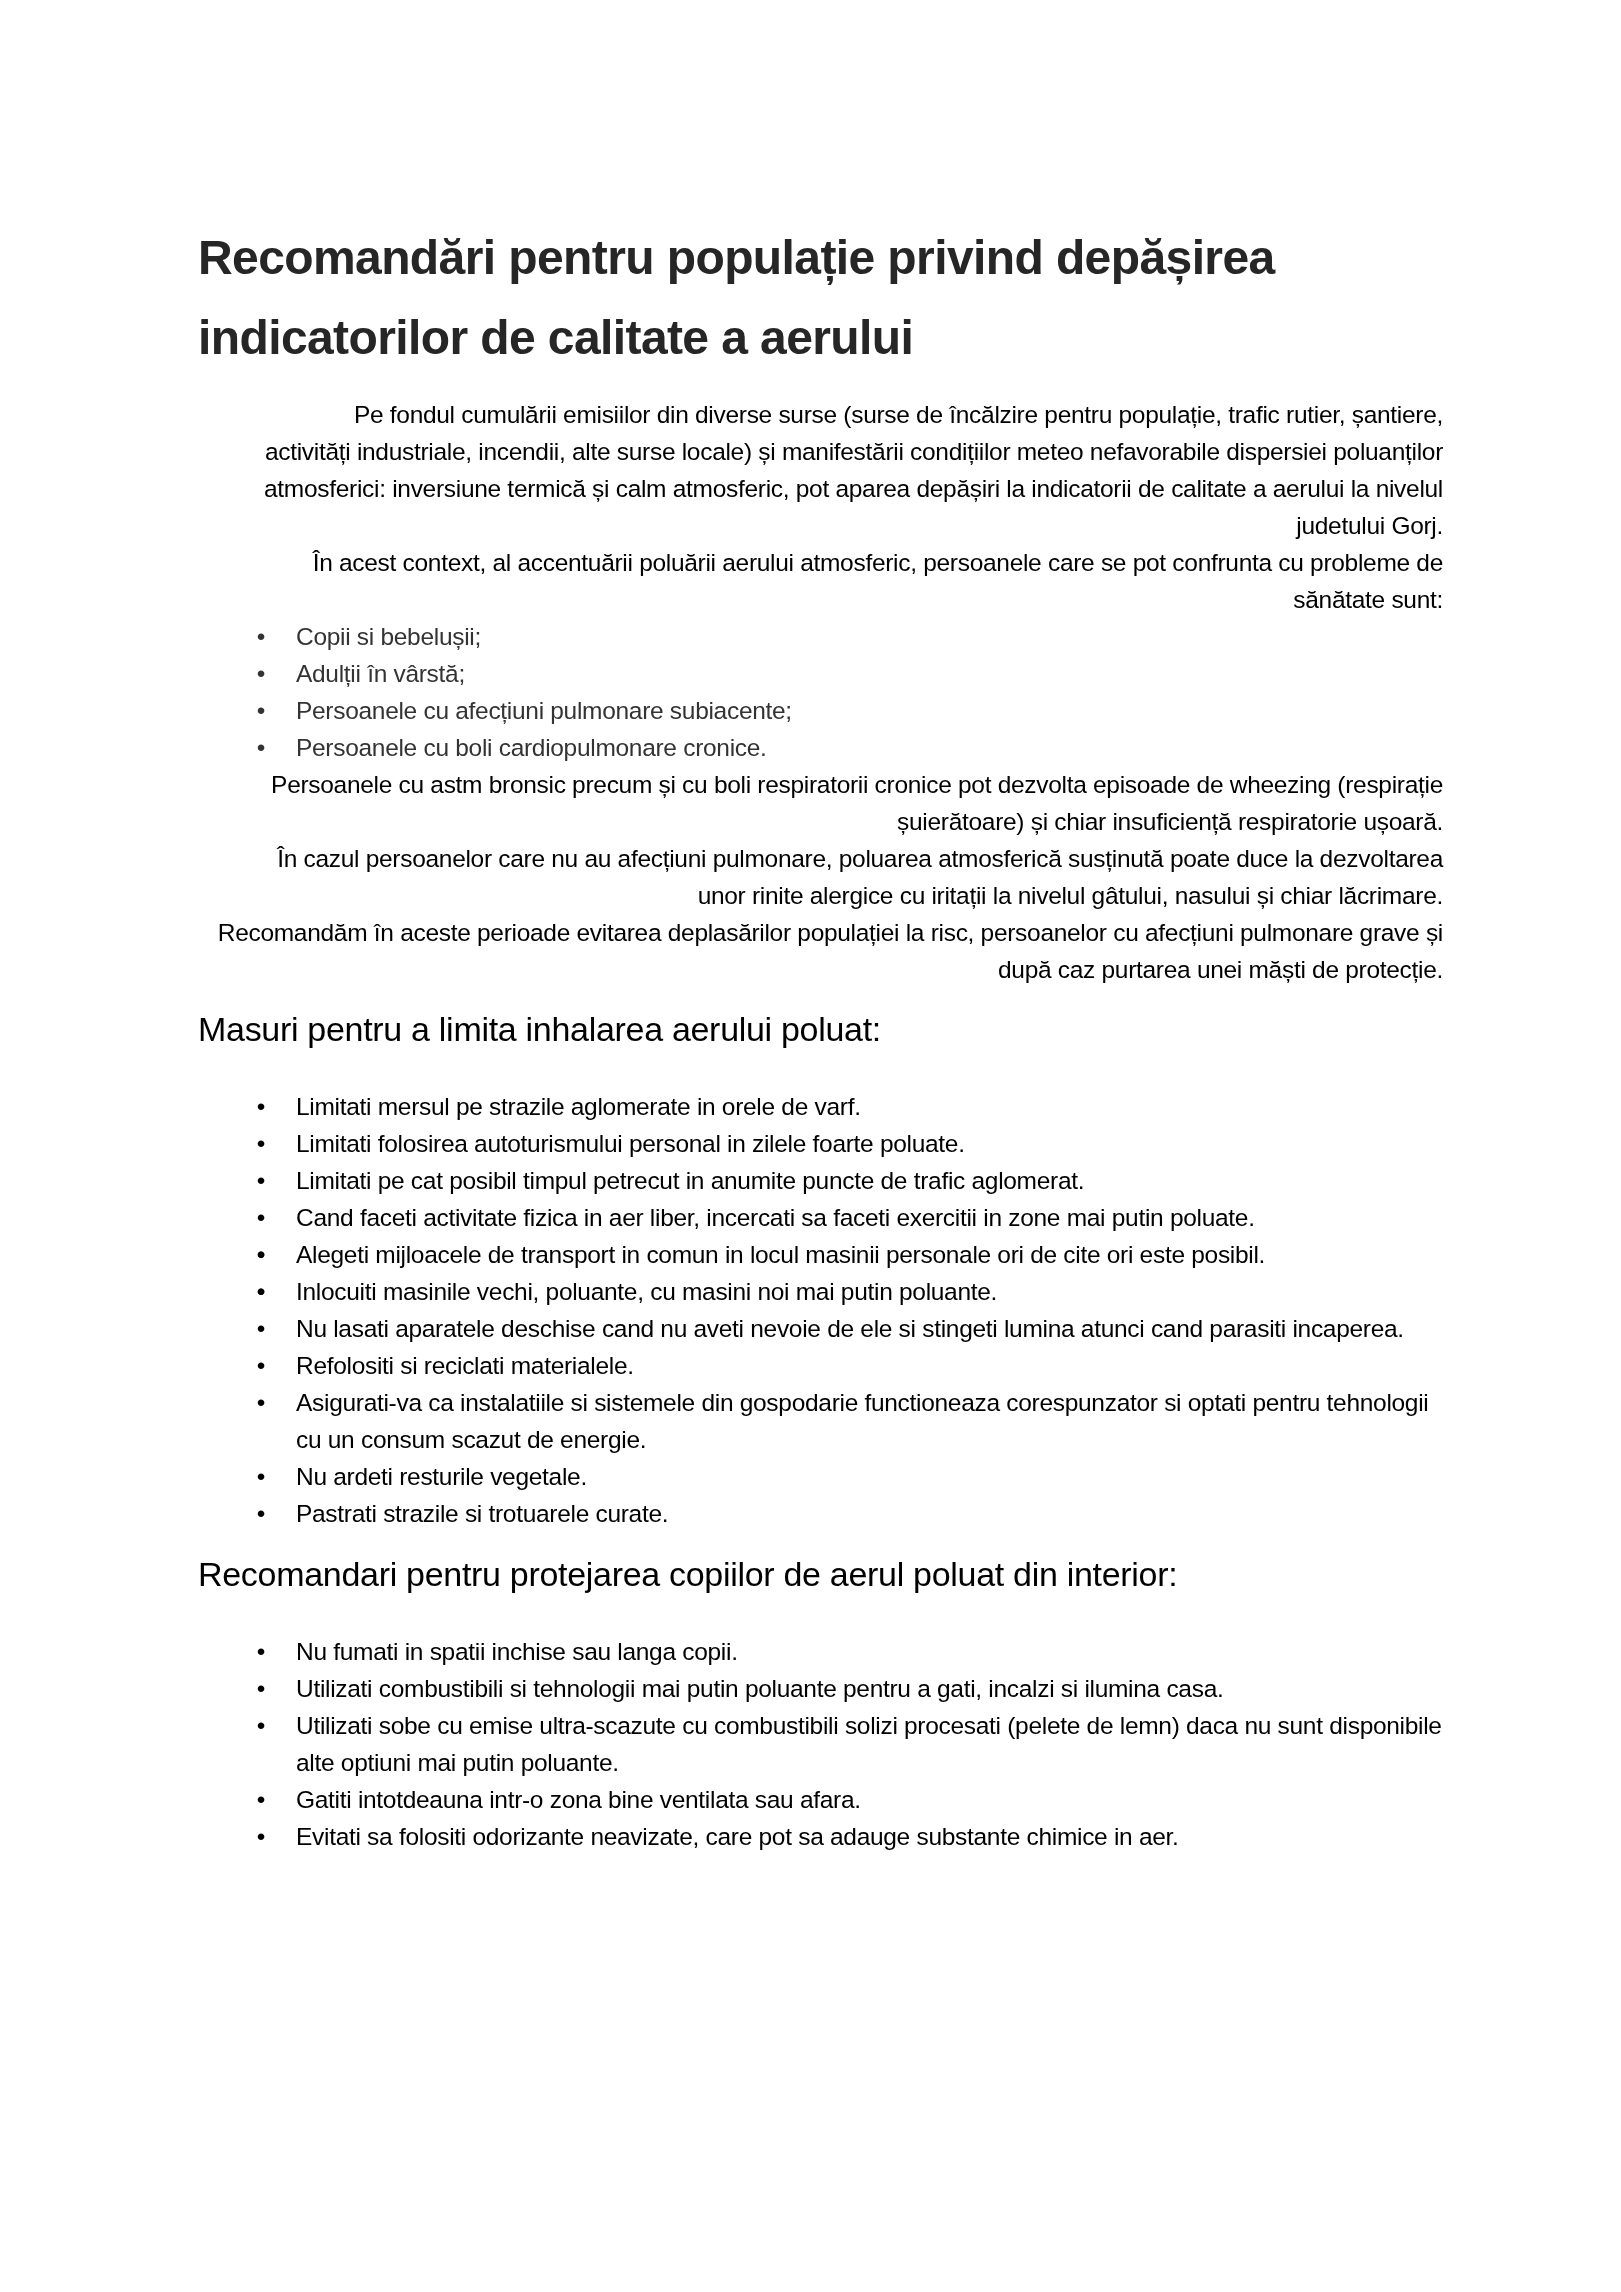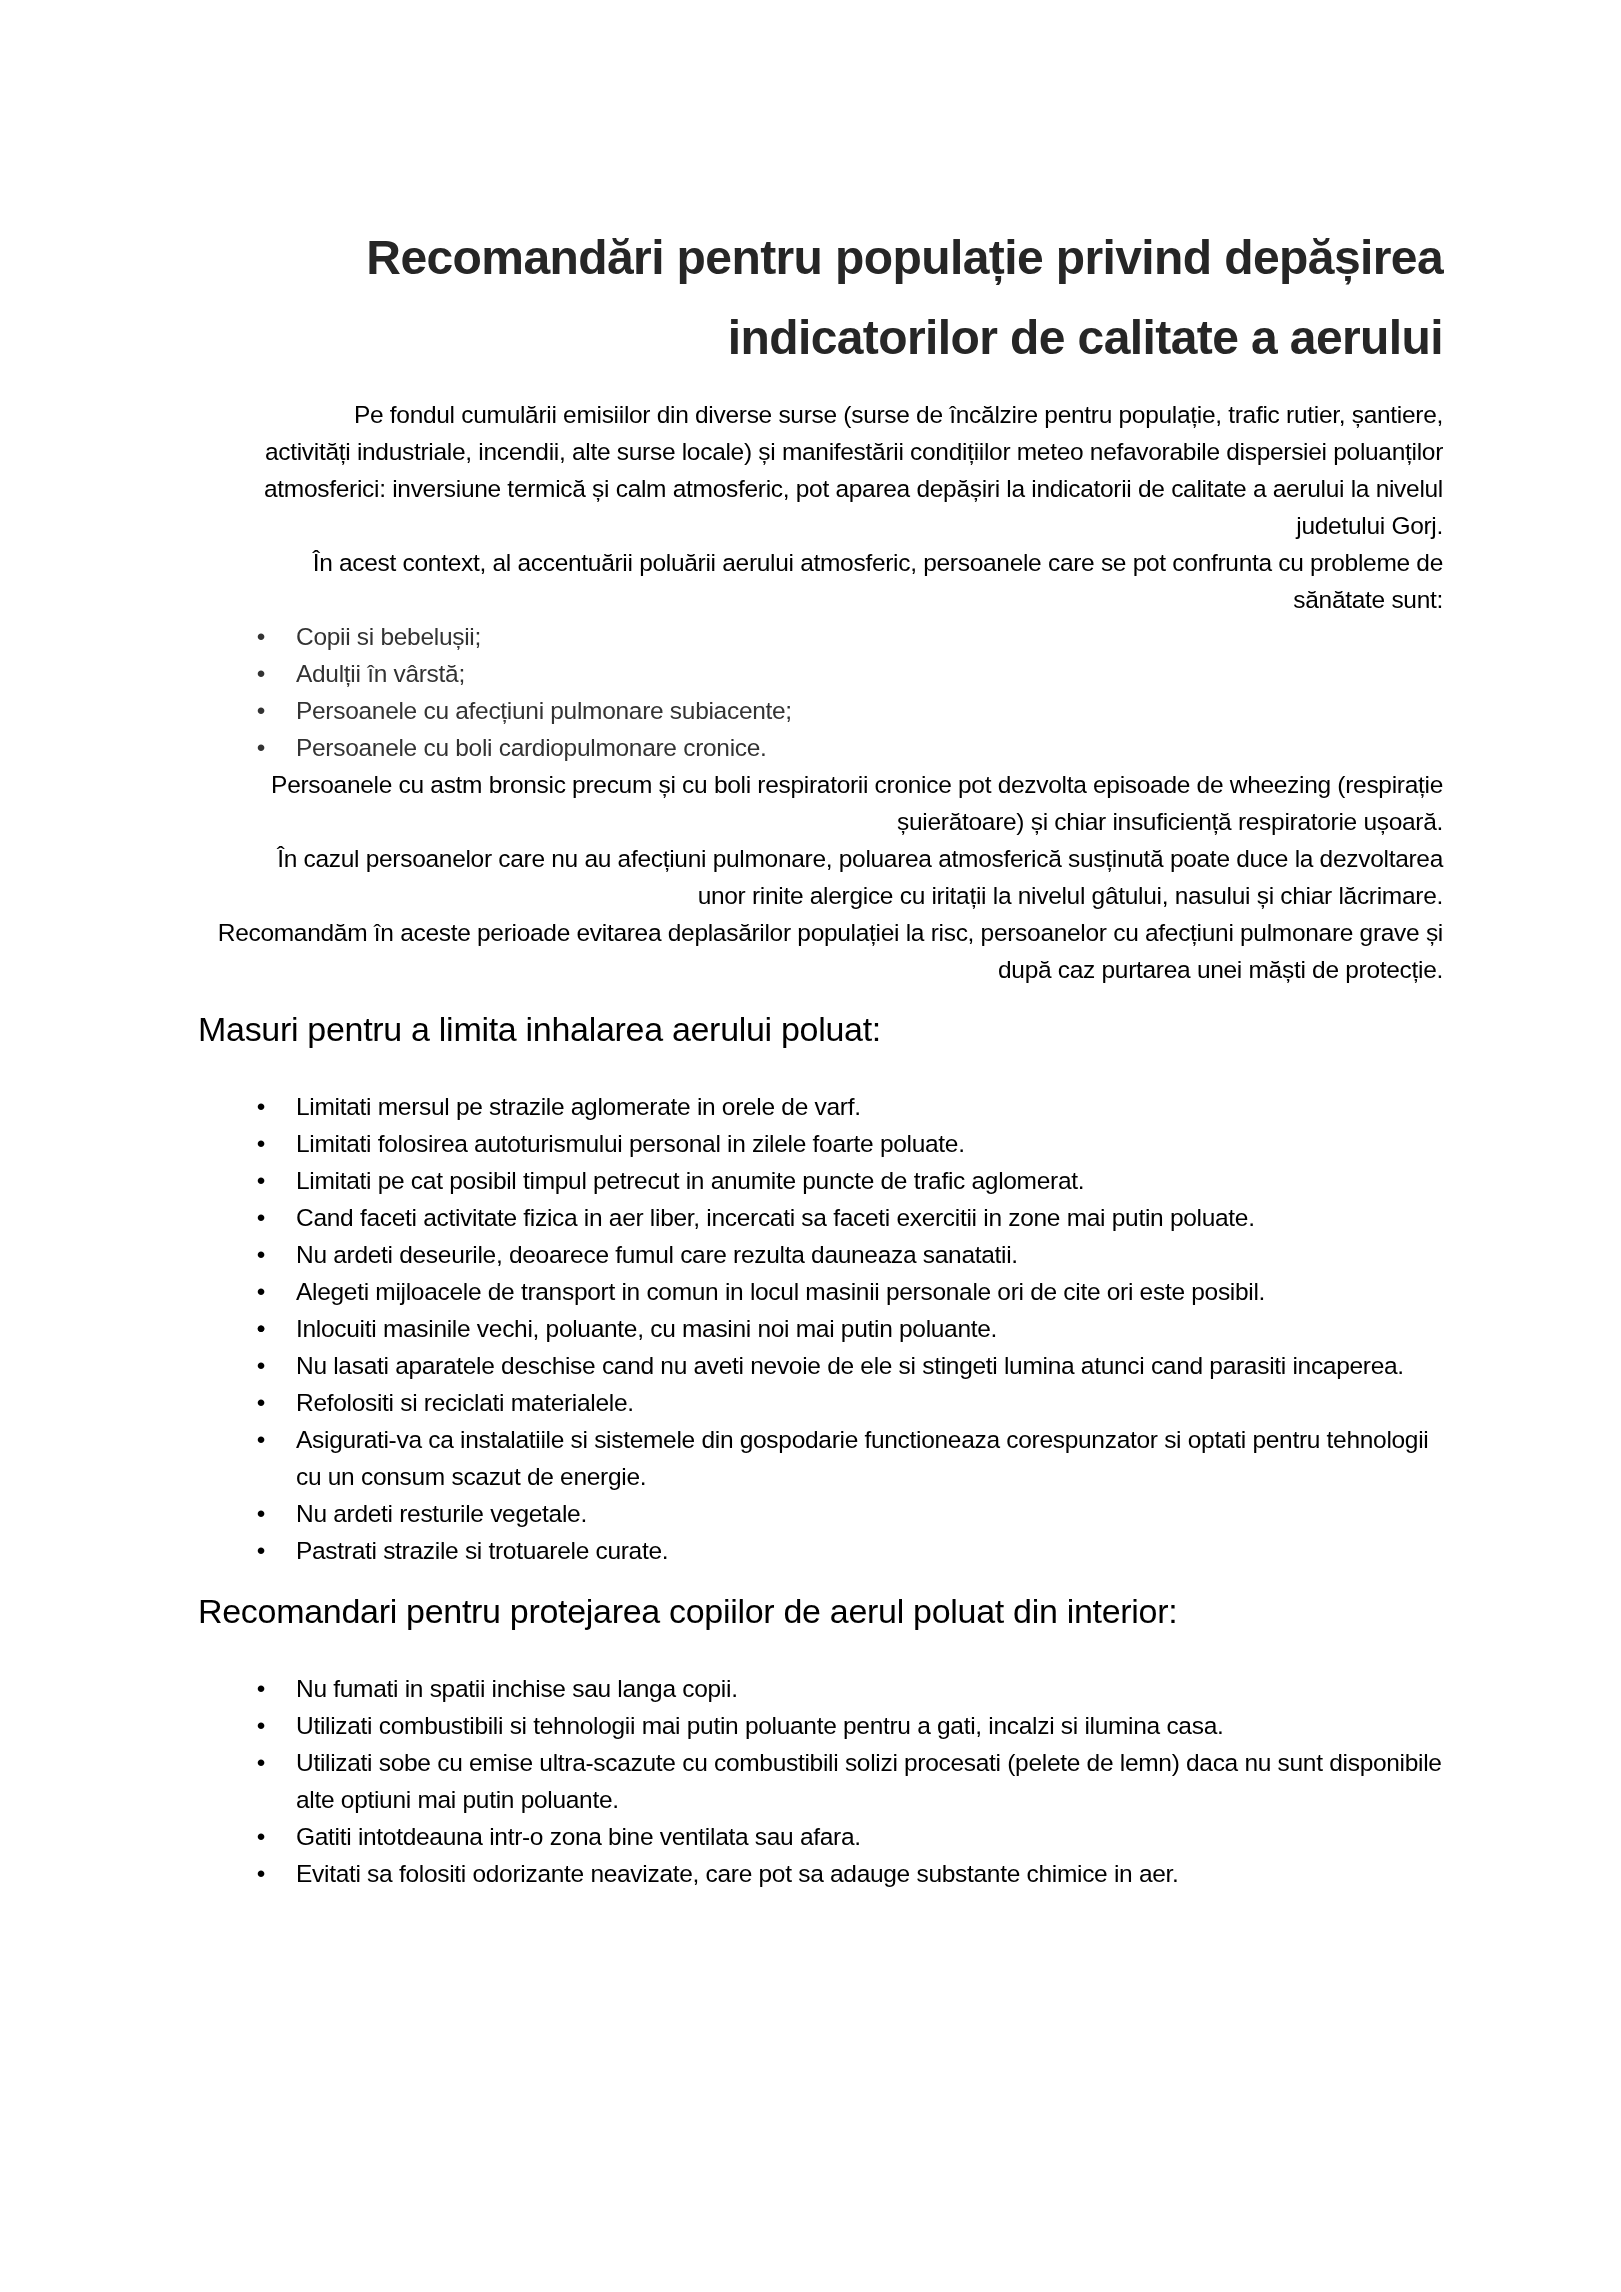--- a/index.html
+++ b/index.html
@@ -21,21 +21,20 @@
     top: 218px;
     width: 1245px;
   }
   .title {
     font-size: 48px;
     font-weight: bold;
     color: #262626;
     line-height: 80px;
     margin: 0 0 17.6px 0;
     letter-spacing: -0.6px;
-    text-align: right;
   }
   .body-text {
     font-size: 24.5px;
     line-height: 37px;
     letter-spacing: -0.3px;
   }
   p {
     margin: 0;
     text-align: right;
   }
@@ -94,21 +93,21 @@
   </div>
 
   <h2 class="section-heading">Masuri pentru a limita inhalarea aerului poluat:</h2>
   <div class="gap-after-heading"></div>
 
   <ul class="bullets">
     <li><span class="bullet">•</span><span>Limitati mersul pe strazile aglomerate in orele de varf.</span></li>
     <li><span class="bullet">•</span><span>Limitati folosirea autoturismului personal in zilele foarte poluate.</span></li>
     <li><span class="bullet">•</span><span>Limitati pe cat posibil timpul petrecut in anumite puncte de trafic aglomerat.</span></li>
     <li><span class="bullet">•</span><span>Cand faceti activitate fizica in aer liber, incercati sa faceti exercitii in zone mai putin poluate.</span></li>
-    <li><span class="bullet">•</span><span>Nu ardeti deseurile, deoarece fumul care rezulta dauneaza sanatatii.</span></li>
+    <li><span class="bullet">•</span></li>
     <li><span class="bullet">•</span><span>Alegeti mijloacele de transport in comun in locul masinii personale ori de cite ori este posibil.</span></li>
     <li><span class="bullet">•</span></li>
     <li><span class="bullet">•</span><span>Inlocuiti masinile vechi, poluante, cu masini noi mai putin poluante.</span></li>
     <li><span class="bullet">•</span><span>Nu lasati aparatele deschise cand nu aveti nevoie de ele si stingeti lumina atunci cand parasiti incaperea.</span></li>
     <li><span class="bullet">•</span><span>Refolositi si reciclati materialele.</span></li>
     <li><span class="bullet">•</span><span>Asigurati-va ca instalatiile si sistemele din gospodarie functioneaza corespunzator si optati pentru tehnologii cu un consum scazut de energie.</span></li>
     <li><span class="bullet">•</span><span>Nu ardeti resturile vegetale.</span></li>
     <li><span class="bullet">•</span><span>Pastrati strazile si trotuarele curate.</span></li>
   </ul>
 

